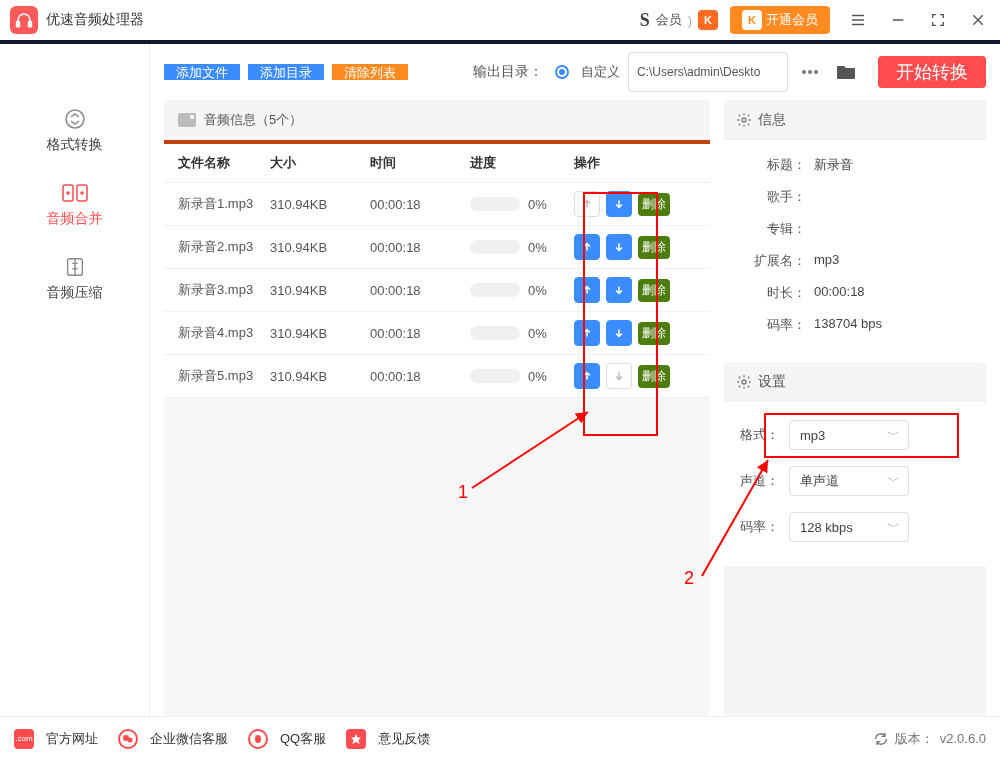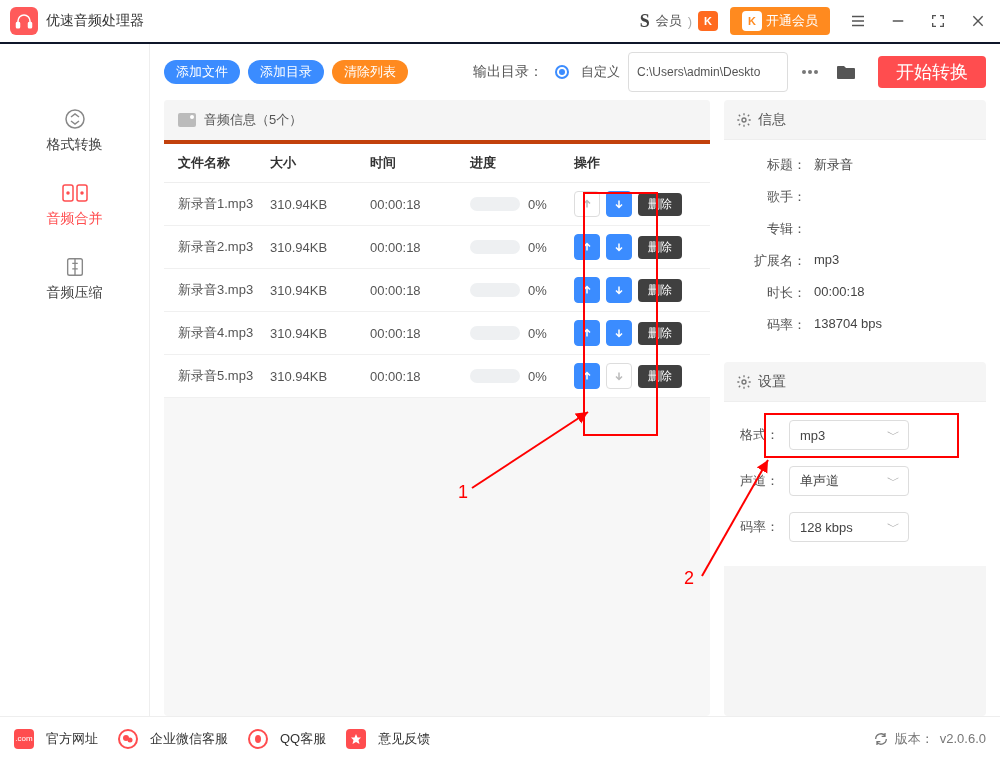--- a/index.html
+++ b/index.html
@@ -1,18 +1,18 @@
 <!DOCTYPE html>
 <html><head>
 <meta charset="utf-8">
 <style>
 * { box-sizing: border-box; margin: 0; padding: 0; }
 body { font-family: "Microsoft YaHei", Arial, sans-serif; font-size: 13px; color: #333; background: #fff; width: 1000px; height: 760px; overflow: hidden; position: relative; }
 
-.titlebar { height: 44px; display: flex; align-items: center; padding: 0 10px; border-bottom: 2px solid #0f172a; }
+.titlebar { height: 44px; display: flex; align-items: center; padding: 0 10px; border-bottom: 4px solid #0f172a; }
 .logo { width: 28px; height: 28px; background: #ff5a5a; border-radius: 6px; display: flex; align-items: center; justify-content: center; margin-right: 8px; }
 .logo svg { width: 18px; height: 18px; }
 .app-title { font-size: 14px; color: #333; }
 .titlebar-spacer { flex: 1; }
 .title-badge { display: flex; align-items: center; gap: 6px; margin-right: 12px; color: #555; }
 .title-badge .sig { font-family: cursive; font-weight: bold; font-size: 18px; color: #444; }
 .orange-ico { width: 20px; height: 20px; background: #ff6a1f; border-radius: 4px; display: inline-flex; align-items: center; justify-content: center; color: #fff; font-size: 11px; font-weight: bold; }
 .vip-btn { background: #ff8a1f; color: #fff; border: none; border-radius: 4px; height: 28px; padding: 0 12px; display: inline-flex; align-items: center; gap: 4px; font-size: 13px; cursor: pointer; }
 .win-btns { display: flex; gap: 16px; margin-left: 16px; }
 .win-btn { width: 24px; height: 24px; display: flex; align-items: center; justify-content: center; color: #555; cursor: pointer; }
@@ -21,21 +21,21 @@
 
 .sidebar { width: 150px; border-right: 1px solid #eee; padding-top: 50px; }
 .side-item { display: flex; flex-direction: column; align-items: center; padding: 14px 0; cursor: pointer; color: #444; }
 .side-item.active { color: #ff4d4f; }
 .side-ico { width: 28px; height: 22px; display: flex; align-items: center; justify-content: center; margin-bottom: 6px; }
 .side-label { font-size: 14px; }
 
 .main { flex: 1; display: flex; flex-direction: column; }
 
 .toolbar { height: 56px; display: flex; align-items: center; padding: 0 14px; gap: 8px; }
-.btn { border: none; border-radius: 12px; height: 24px; padding: 0 12px; color: #fff; font-size: 13px; cursor: pointer; }
+.btn { border: none; border-radius: 0; height: 16px; padding: 0 12px; color: #fff; font-size: 13px; cursor: pointer; }
 .btn-blue { background: #3b8cff; }
 .btn-orange { background: #ff8a1f; }
 .tool-spacer { flex: 1; }
 .outlabel { color: #555; font-size: 14px; }
 .radio { width: 14px; height: 14px; border: 2px solid #3b8cff; border-radius: 50%; display: inline-flex; align-items: center; justify-content: center; margin: 0 4px; }
 .radio .dot { width: 6px; height: 6px; background: #3b8cff; border-radius: 50%; }
 .outpath { border: 1px solid #ddd; border-radius: 4px; height: 40px; padding: 0 8px; width: 160px; font-size: 12px; color: #555; }
 .icon-btn { width: 28px; height: 28px; border: none; background: transparent; display: inline-flex; align-items: center; justify-content: center; cursor: pointer; color: #555; }
 .start-btn { background: #ff4d4f; color: #fff; border: none; border-radius: 4px; height: 32px; padding: 0 18px; font-size: 18px; margin-left: 10px; cursor: pointer; }
 
@@ -52,21 +52,21 @@
 .col-time { width: 100px; }
 .col-prog { width: 104px; }
 .col-op { flex: 1; }
 .trow { display: flex; align-items: center; padding: 8px 14px; border-bottom: 1px solid #f0f0f0; font-size: 13px; color: #555; }
 .trow .col-name { word-break: break-all; padding-right: 6px; }
 .progress { display: flex; align-items: center; gap: 8px; }
 .pbar { width: 50px; height: 14px; background: #eef0f2; border-radius: 8px; }
 .ops { display: flex; align-items: center; gap: 6px; }
 .arrow-btn { width: 26px; height: 26px; border-radius: 4px; border: 1px solid #ddd; background: #fff; display: inline-flex; align-items: center; justify-content: center; cursor: pointer; color: #bbb; }
 .arrow-btn.active { background: #3b8cff; border-color: #3b8cff; color: #fff; }
-.del-btn { background: #404040; color: #fff; border: none; border-radius: 4px; height: 23px; padding: 0 10px; font-size: 12px; cursor: pointer; }
+.del-btn { background: #4d7c0f; color: #fff; border: none; border-radius: 4px; height: 23px; padding: 0 4px; font-size: 12px; cursor: pointer; }
 
 .right-col { width: 262px; display: flex; flex-direction: column; gap: 12px; }
 .info-card, .set-card { background: #f5f5f5; border-radius: 4px; }
 .card-head { height: 40px; display: flex; align-items: center; padding: 0 12px; gap: 6px; color: #555; font-size: 14px; border-bottom: 1px solid #eee; }
 .gear { width: 16px; height: 16px; display: inline-flex; }
 .info-body { padding: 16px 18px; background: #fff; }
 .info-row { display: flex; margin-bottom: 14px; font-size: 13px; }
 .info-label { width: 64px; color: #555; text-align: right; margin-right: 8px; }
 .info-val { color: #444; }
 .set-body { padding: 18px 16px 24px; background: #fff; }

